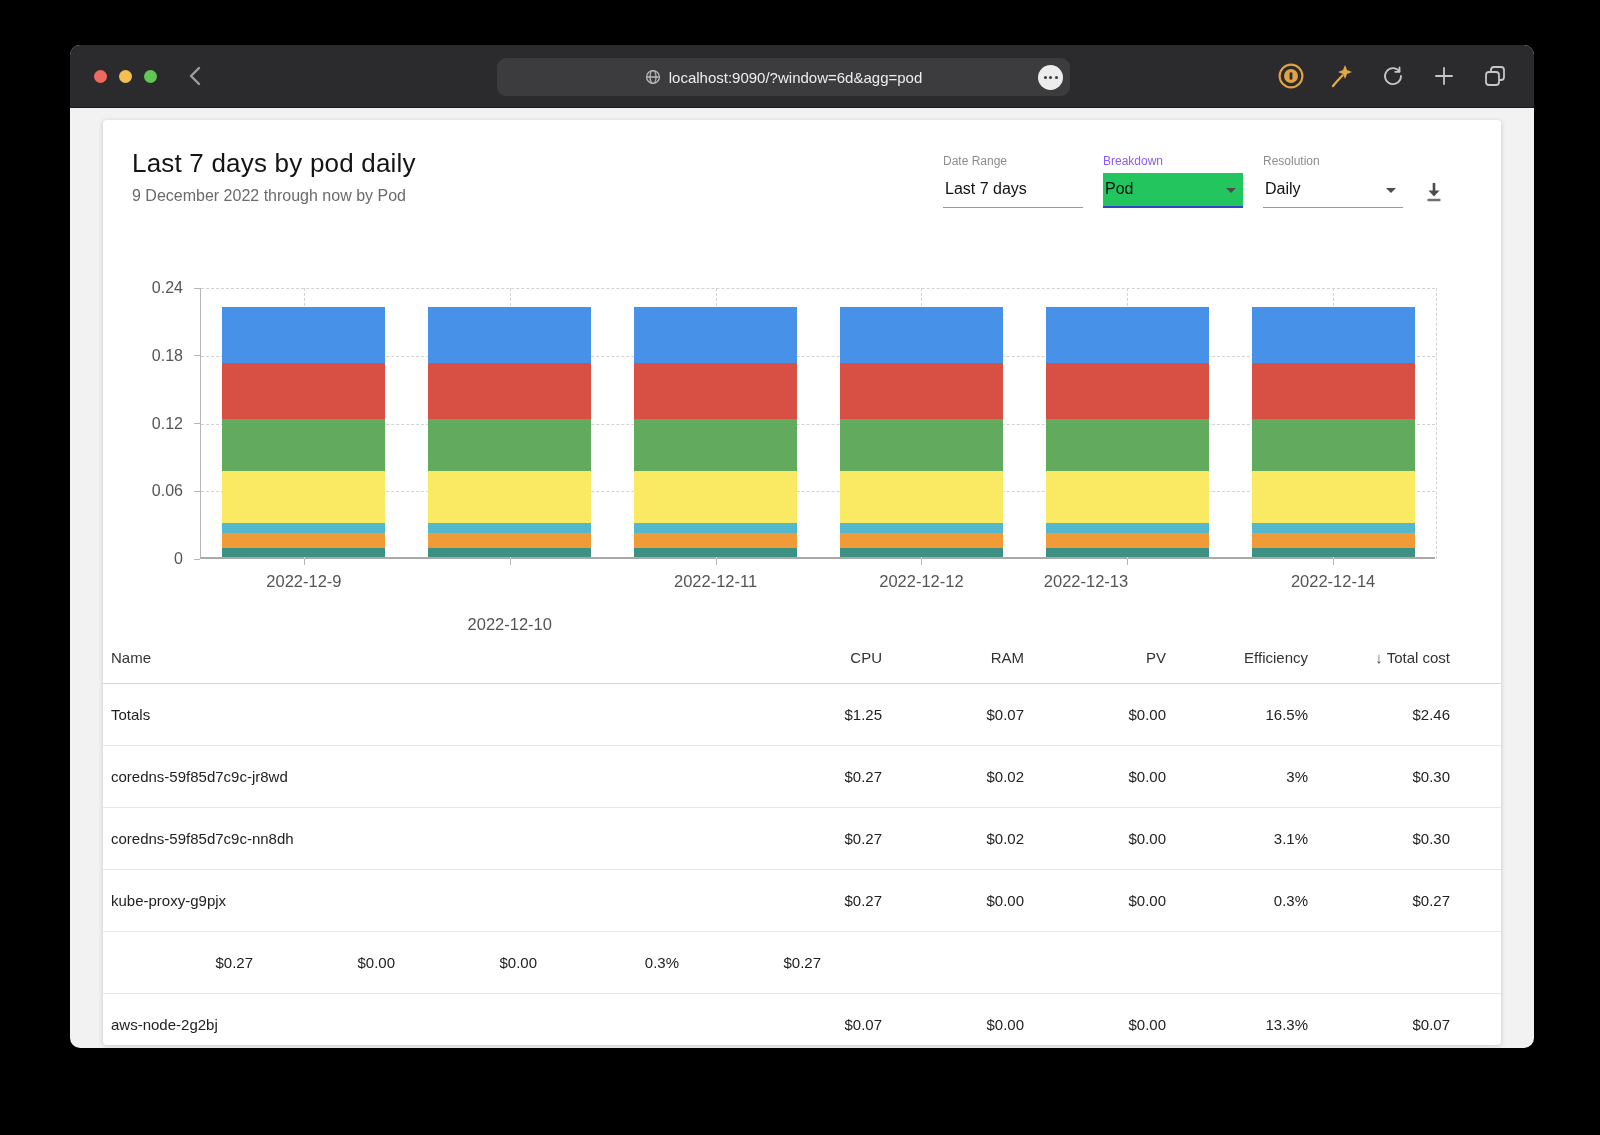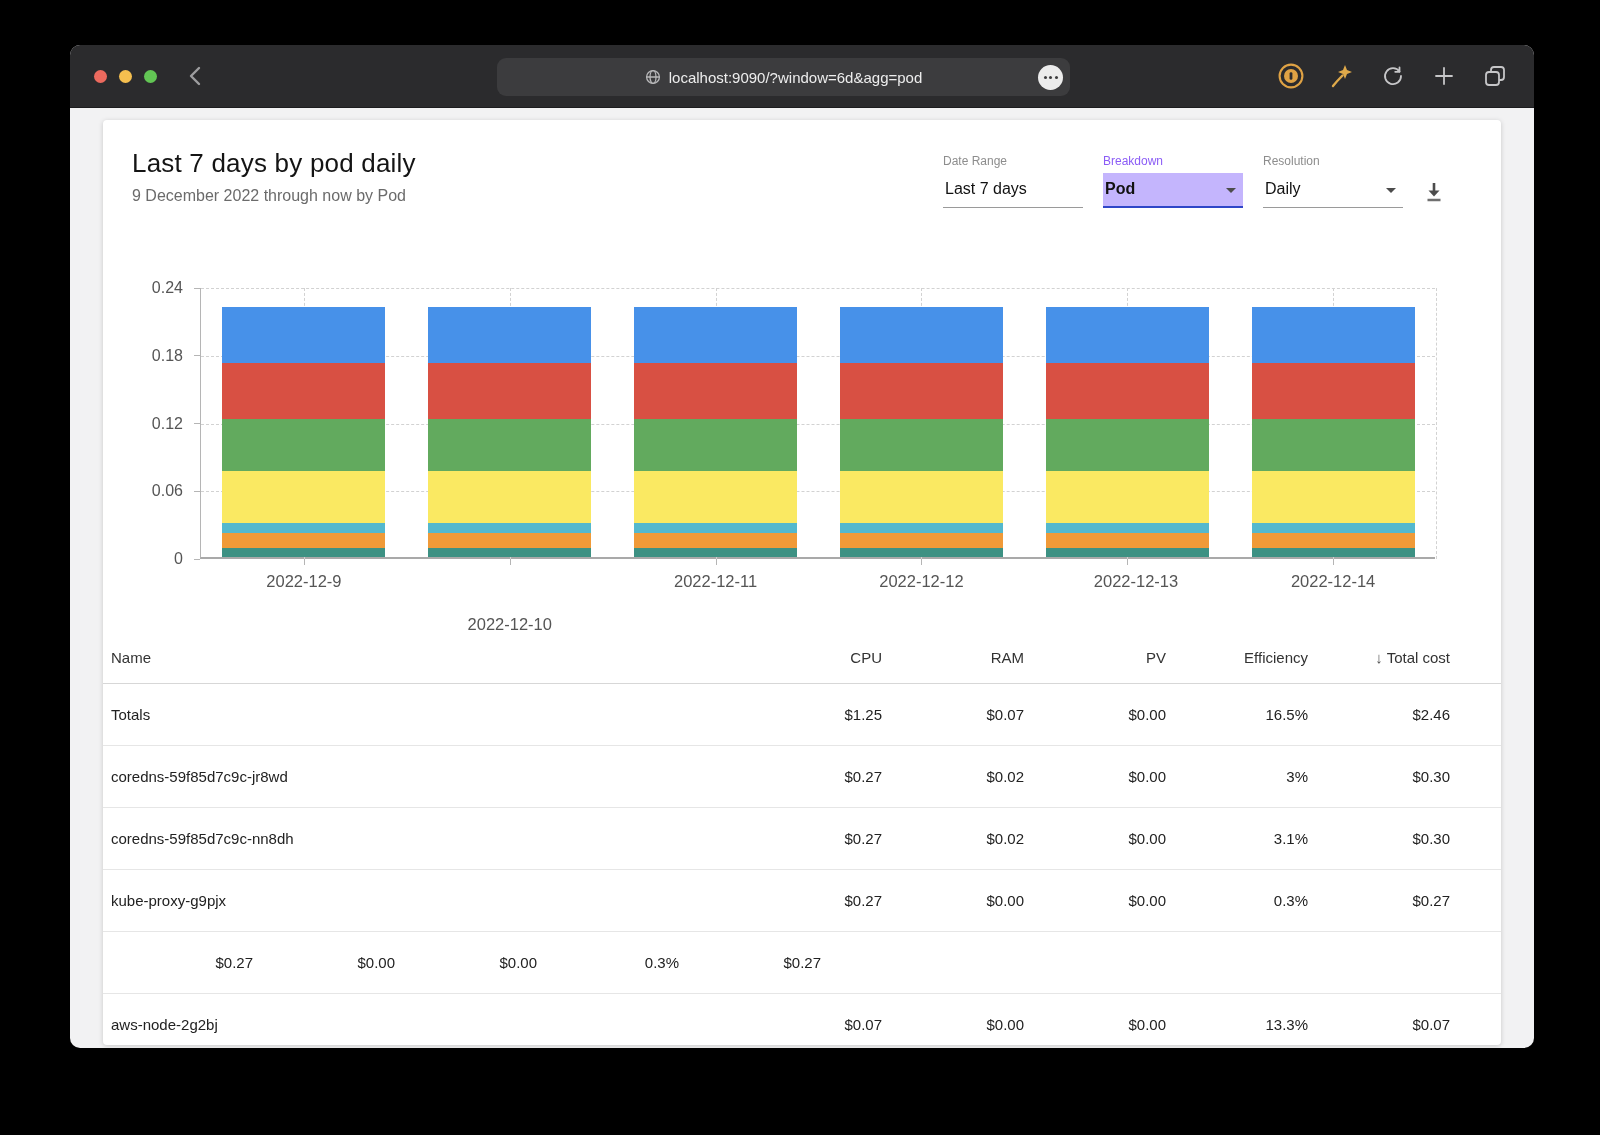--- a/index.html
+++ b/index.html
@@ -34,21 +34,21 @@
 
   .card-header { display:flex; justify-content:space-between; align-items:flex-start; padding:28px 55px 0 29px; }
   .page-title { font-size:26px; color:#141414; font-weight:400; letter-spacing:.2px; }
   .page-subtitle { font-size:16px; color:#6b6b6b; margin-top:8px; }
 
   .controls { display:flex; gap:20px; margin-top:6px; }
   .control { width:140px; }
   .control-label { font-size:12px; color:#8d8d8d; margin-bottom:5px; }
   .control.focused .control-label { color:#2f46c8; }
   .control-value { position:relative; font-size:16px; color:#111; padding:7px 24px 9px 2px; border-bottom:1px solid #9a9a9a; }
-  .control.focused .control-value { background:#c4b5fd; border-bottom:2px solid #b91c1c; padding-bottom:8px;font-weight:bold; }
+  .control.focused .control-value { background:#22c55e; border-bottom:2px solid #b91c1c; padding-bottom:8px; }
   .caret { position:absolute; right:7px; top:15px; width:0; height:0;
            border-left:5px solid transparent; border-right:5px solid transparent; border-top:5px solid #4c4c4c; }
   .dl-btn { margin-left:19px; margin-top:32px; width:24px; height:24px; display:flex; align-items:center; justify-content:center; }
 
   
   .chart { position:relative; height:330px; margin-top:80px; }
   .yaxis { position:absolute; left:0; top:0; width:90px; height:271px; }
   .ylabel { position:absolute; right:10px; transform:translateY(-50%); font-size:16px; color:#555; }
   .plot { position:absolute; left:97px; top:0; width:1235px; height:271px;
           border-left:1px solid #b5b5b5; border-bottom:2px solid #a9a9a9; }
@@ -241,21 +241,21 @@
               <div class="seg" style="height: 9.03333px; background: rgb(61, 145, 131);"></div>
               <div class="seg" style="height: 15.0179px; background: rgb(240, 154, 56);"></div>
               <div class="seg" style="height: 10.1625px; background: rgb(84, 184, 205);"></div>
               <div class="seg" style="height: 51.9417px; background: rgb(250, 233, 98);"></div>
               <div class="seg" style="height: 51.9417px; background: rgb(98, 170, 94);"></div>
               <div class="seg" style="height: 55.8937px; background: rgb(216, 80, 67);"></div>
               <div class="seg" style="height: 55.8937px; background: rgb(71, 145, 233);"></div>
             </div>
             <div class="vgrid" style="left: 926.25px;"></div>
             <div class="xstub" style="left: 926.25px;"></div>
-            <div class="xlabel" style="left: 935px; text-align: right;">2022-12-13</div>
+            <div class="xlabel" style="left: 885px; text-align: right;">2022-12-13</div>
             <div class="bar" style="left: 844.75px;">
               <div class="seg" style="height: 9.03333px; background: rgb(61, 145, 131);"></div>
               <div class="seg" style="height: 15.0179px; background: rgb(240, 154, 56);"></div>
               <div class="seg" style="height: 10.1625px; background: rgb(84, 184, 205);"></div>
               <div class="seg" style="height: 51.9417px; background: rgb(250, 233, 98);"></div>
               <div class="seg" style="height: 51.9417px; background: rgb(98, 170, 94);"></div>
               <div class="seg" style="height: 55.8937px; background: rgb(216, 80, 67);"></div>
               <div class="seg" style="height: 55.8937px; background: rgb(71, 145, 233);"></div>
             </div>
             <div class="vgrid" style="left: 1132.08px;"></div>

